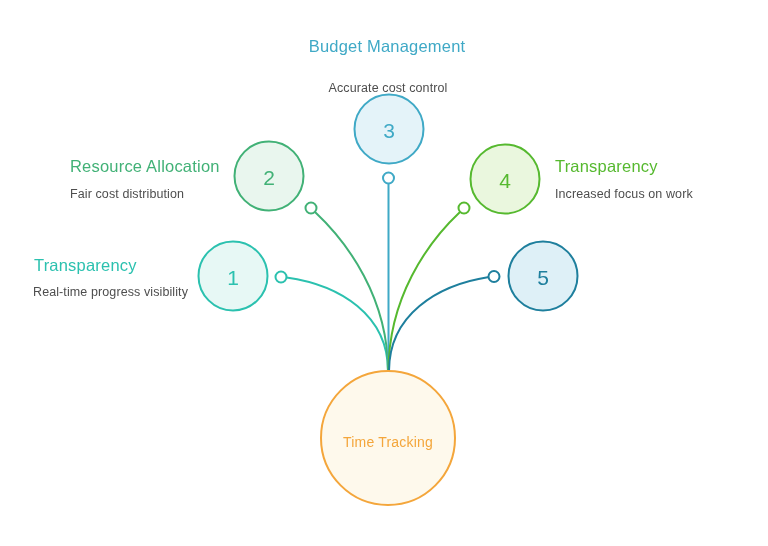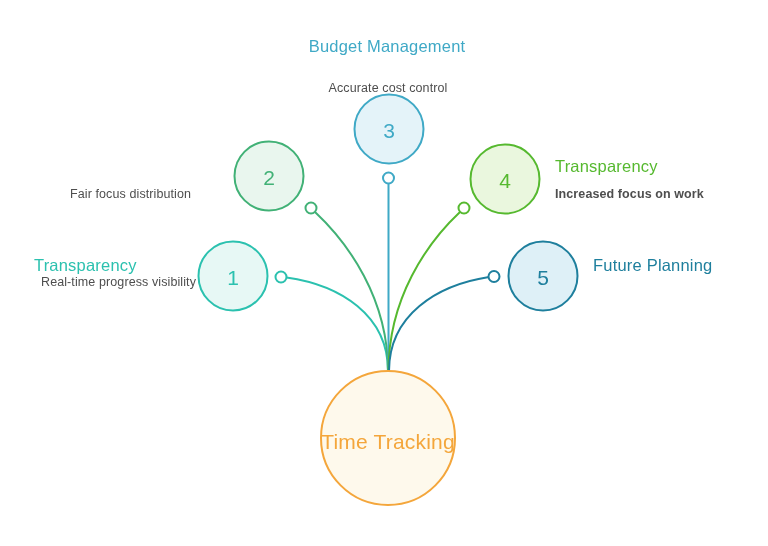--- a/index.html
+++ b/index.html
@@ -20,21 +20,21 @@
 
   .num {
     position: absolute;
     transform: translate(-50%, -50%);
     font-size: 21px;
     line-height: 1;
   }
   .center-label {
     position: absolute;
     transform: translate(-50%, -50%);
-    font-size: 21px;
+    font-size: 14px;
     font-weight: 500;
     letter-spacing: 0.2px;
   }
 
   
   .col-1 { color: #2bc1af; }
   .col-2 { color: #41b176; }
   .col-3 { color: #3fa9c6; }
   .col-4 { color: #56b92f; }
   .col-5 { color: #1e7f9d; }
@@ -74,23 +74,23 @@
   <div class="num col-2" style="left:269px; top:177px;">2</div>
   <div class="num col-3" style="left:389px; top:130px;">3</div>
   <div class="num col-4" style="left:505px; top:180px;">4</div>
   <div class="num col-5" style="left:543px; top:277px;">5</div>
 
   <div class="center-label col-c" style="left:388px; top:442px;">Time Tracking</div>
 
   <div class="lbl title col-3 centered" style="left:387px; top:37px;">Budget Management</div>
   <div class="lbl sub centered" style="left:388px; top:65px;margin-top:16px;">Accurate cost control</div>
 
-  <div class="lbl sub" style="left:70px; top:187px;">Fair focus distribution</div>
+  <div class="lbl title col-2" style="left:70px; top:157px;">Resource Allocation</div>
+  <div class="lbl sub" style="left:70px; top:187px;">Fair cost distribution</div>
 
   <div class="lbl title col-1" style="left:34px; top:256px;text-align:center;">Transparency</div>
-  <div class="lbl sub" style="left:33px; top:275px;margin-left:8px;">Real-time progress visibility</div>
+  <div class="lbl sub" style="left:33px; top:285px;">Real-time progress visibility</div>
 
   <div class="lbl title col-4" style="left:555px; top:157px;">Transparency</div>
-  <div class="lbl sub" style="left:555px; top:187px;font-weight:bold;">Increased focus on work</div>
+  <div class="lbl sub" style="left:555px; top:187px;">Increased focus on work</div>
 
-  <div class="lbl title col-5" style="left:593px; top:256px;">Future Planning</div>
 
 </div>
 
 </body></html>

